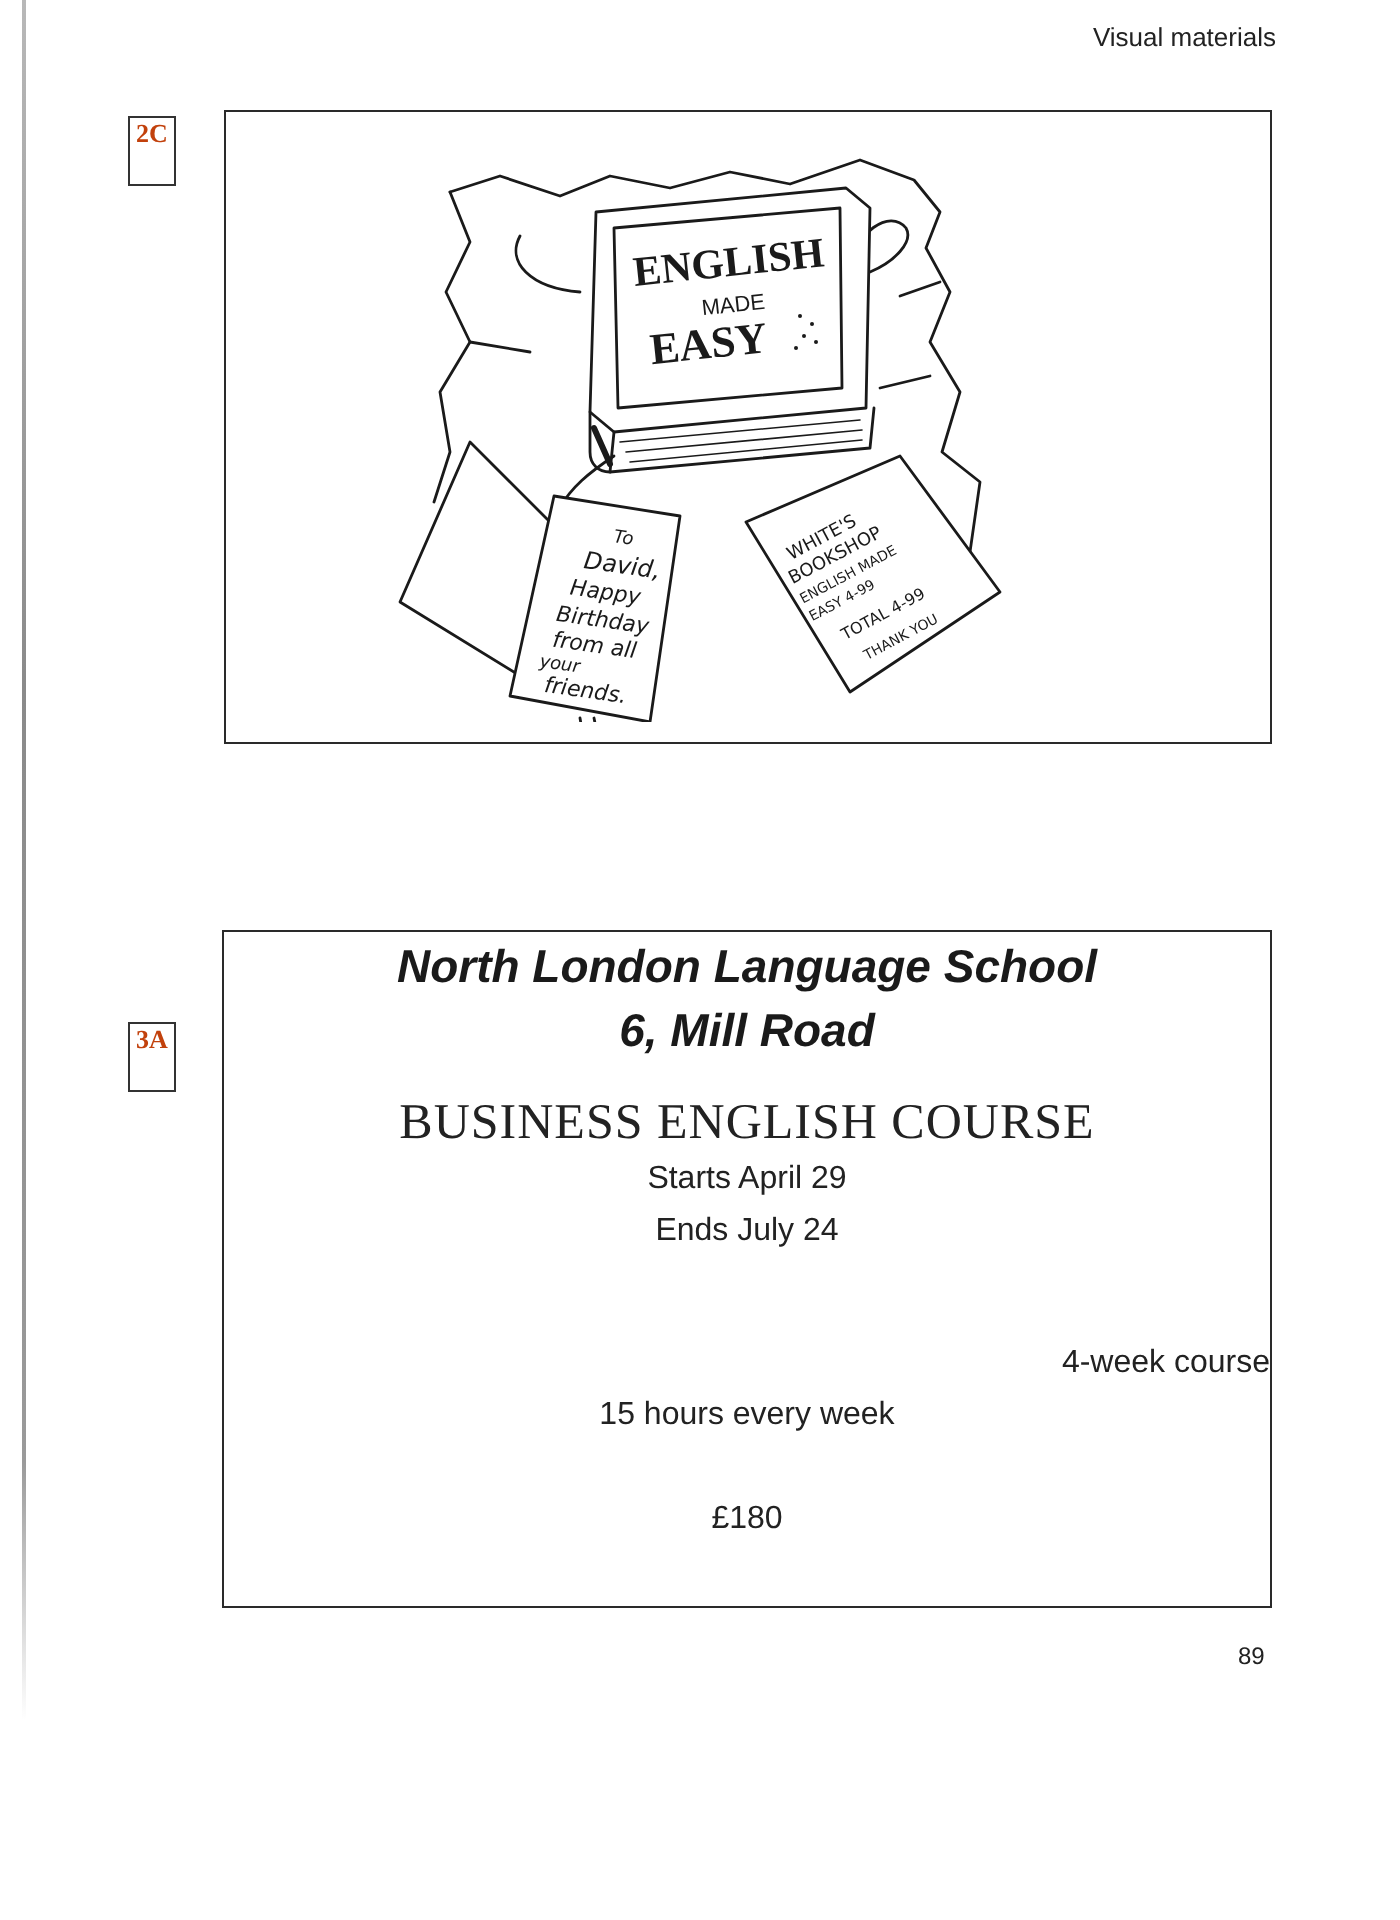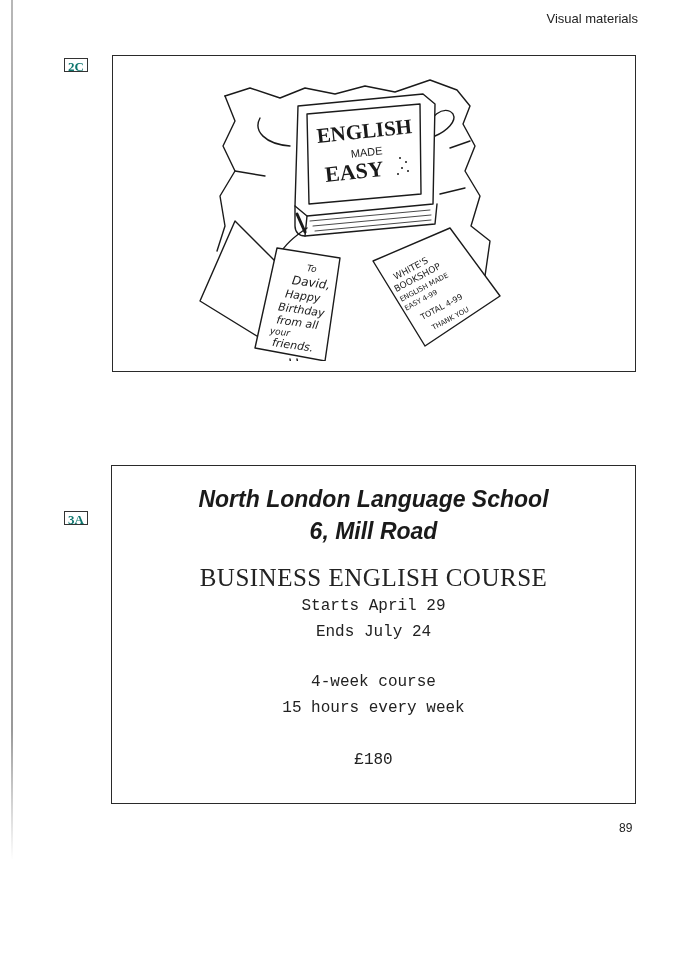--- a/index.html
+++ b/index.html
@@ -11,43 +11,43 @@
     .spine {
       position: absolute; left: 11px; top: 0; width: 2px; height: 860px;
       background: linear-gradient(to bottom, #b8b8b8 0%, #8a8a8a 40%, #9a9a9a 85%, rgba(160,160,160,0) 100%);
     }
     .running-head {
       position: absolute; top: 11px; right: 62px;
       font-family: "Liberation Sans", sans-serif; 
       font-size: 13px; color: #222;
     }
     .label-box {
-      position: absolute; left: 64px; width: 24px; height: 14px;
+      position: absolute; left: 64px; width: 24px; height: 35px;
       border: 1px solid #333; box-sizing: border-box;
       font-family: "Liberation Serif", serif; font-weight: bold;
-      font-size: 13px; line-height: 15px; text-align: center; color: #0f766e;
+      font-size: 13px; line-height: 15px; text-align: center; color: #c2410c;
     }
     .frame {
       position: absolute; border: 1.5px solid #2a2a2a; box-sizing: border-box;
       background: #fff;
     }
     #frame-2c { left: 112px; top: 55px; width: 524px; height: 317px; }
     #frame-3a { left: 111px; top: 465px; width: 525px; height: 339px; }
     .illus { position: absolute; left: 82px; top: 20px; width: 330px; height: 285px; }
     .illus svg { width: 100%; height: 100%; }
     .ad { position: absolute; left: 0; right: 0; top: 0; text-align: center; }
     .ad-school {
       font-family: "Liberation Sans", sans-serif; font-weight: bold; font-style: italic;
       font-size: 23px; line-height: 32px; color: #1a1a1a;
     }
     .ad-course {
       font-family: "Liberation Serif", serif; font-size: 25px; letter-spacing: 0.5px;
       color: #222;
     }
-    .ad-line { font-family: Liberation Mono, monospace; font-size: 16px; line-height: 26px; color: #222; }
+    .ad-line { font-family: Liberation Sans, sans-serif; font-size: 16px; line-height: 26px; color: #222; }
     .page-number {
       position: absolute; top: 821px; left: 619px;
       font-family: Liberation Sans, sans-serif; font-size: 12px; color: #222;
     }
   </style>
 </head>
 <body>
 
 <div class="spine"></div>
 
@@ -118,24 +118,24 @@
         <text x="210" y="236">TOTAL 4-99</text>
         <text x="215" y="250" font-size="7">THANK YOU</text>
       </g>
     </svg>
   </div>
 </div>
 
 <div class="label-box" style="top:466px;margin-top:45px;">3A</div>
 <div class="frame" id="frame-3a">
   <div class="ad">
-    <div class="ad-school" style="margin-top:17px;">North London Language School</div>
+    <div class="ad-school" style="margin-top:1px;">North London Language School</div>
     <div class="ad-school">6, Mill Road</div>
     <div class="ad-course" style="margin-top:17px;">BUSINESS ENGLISH COURSE</div>
     <div class="ad-line" style="margin-top:1px;">Starts April 29</div>
     <div class="ad-line">Ends July 24</div>
-    <div class="ad-line" style="margin-top:24px;">4-week course</div>
+    <div class="ad-line" style="margin-top:40px;text-align:right;">4-week course</div>
     <div class="ad-line">15 hours every week</div>
     <div class="ad-line" style="margin-top:26px;">£180</div>
   </div>
 </div>
 
 <div class="page-number">89</div>
 
 </body></html>

